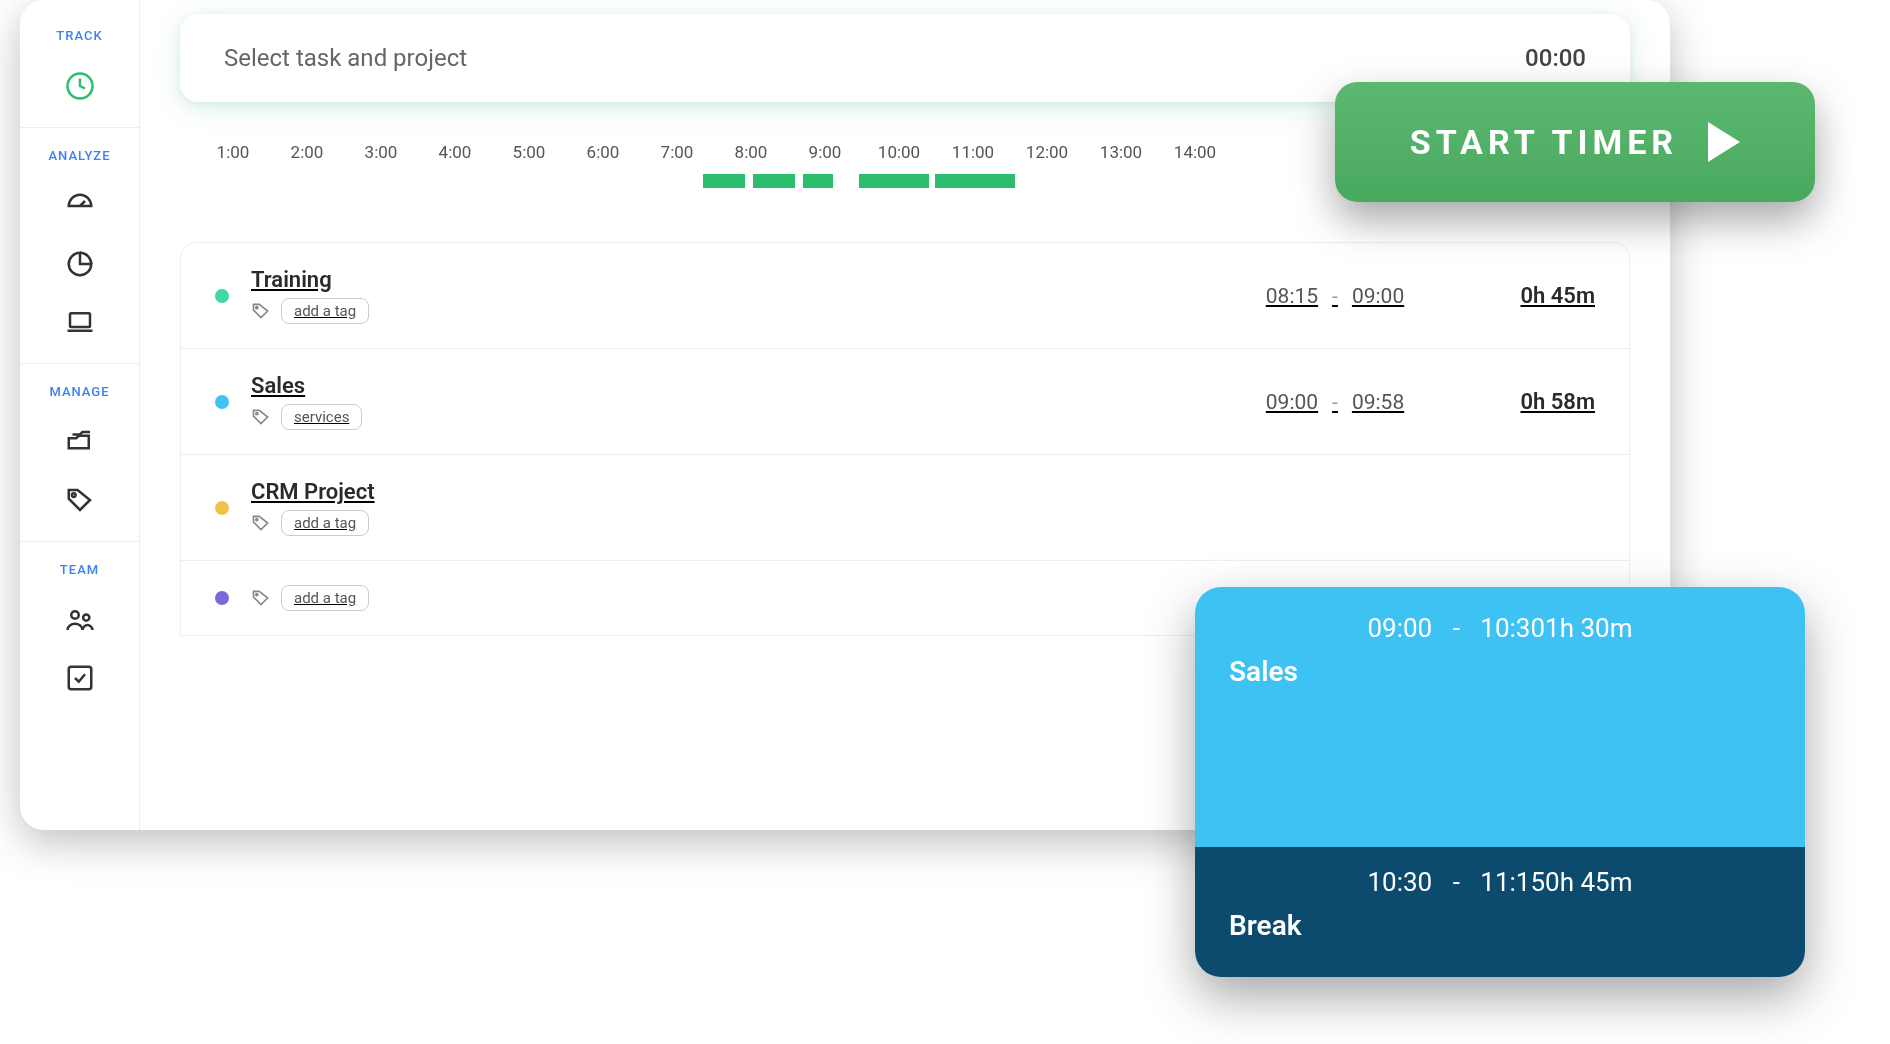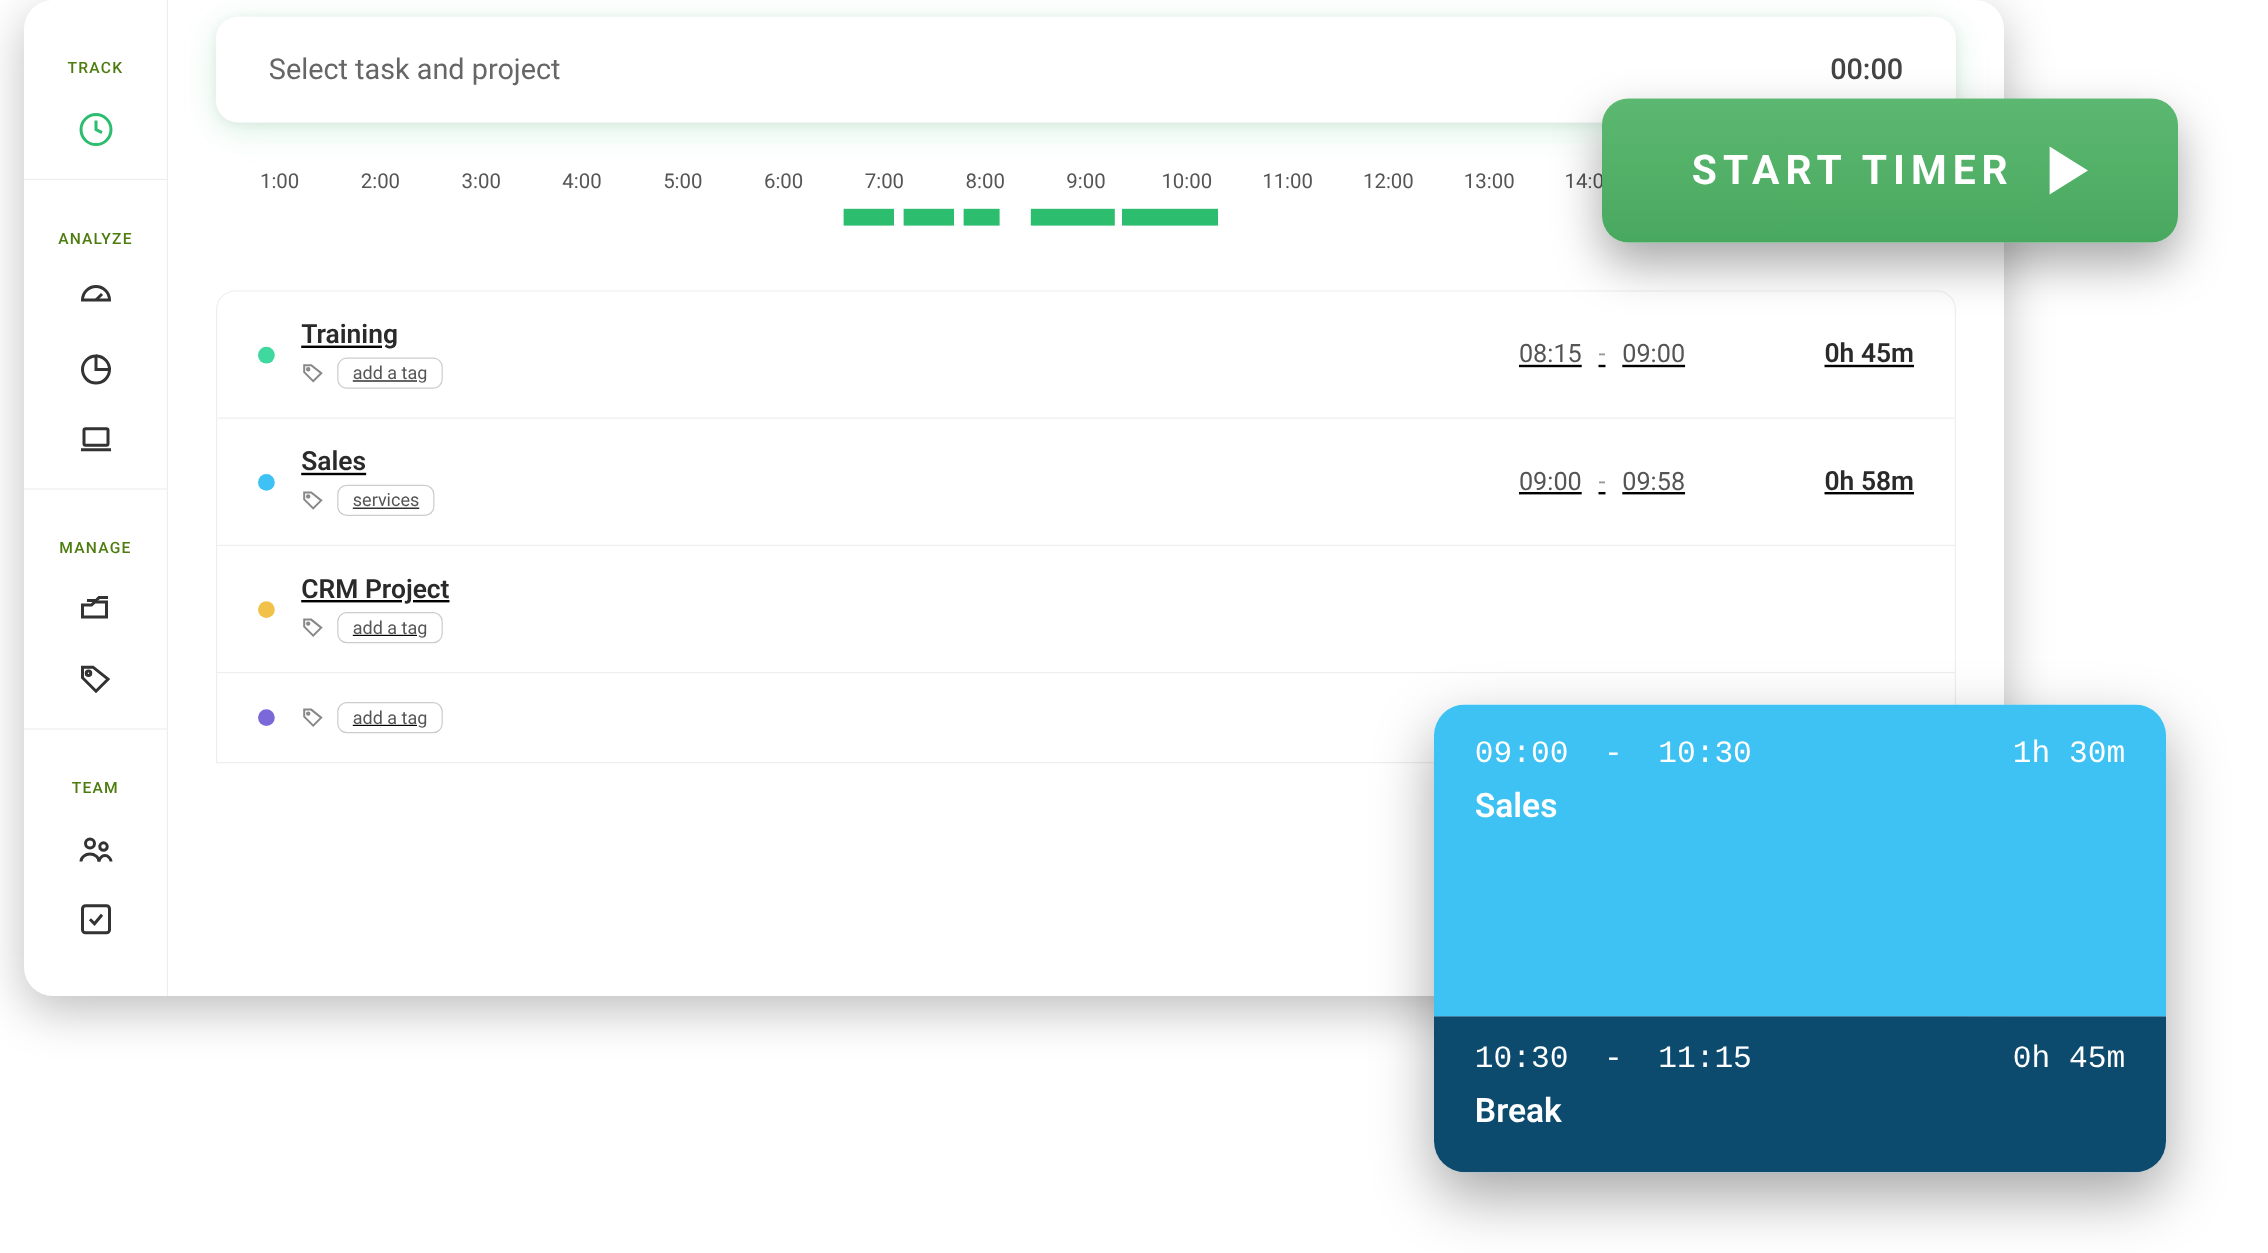--- a/index.html
+++ b/index.html
@@ -26,24 +26,24 @@
       width: 120px;
       border-right: 1px solid #eee;
       display: flex;
       flex-direction: column;
       align-items: center;
       padding-top: 20px;
     }
     .sidebar-section-label {
       font-size: 13px;
       letter-spacing: 1px;
-      color: #4d7c0f;
+      color: #3b82f6;
       font-weight: 500;
       margin-bottom: 14px;
-      margin-top: 30px;
+      margin-top: 8px;
     }
     .sidebar-icon {
       width: 30px;
       height: 30px;
       margin: 14px 0;
       display: flex;
       align-items: center;
       justify-content: center;
       color: #333;
       cursor: pointer;
@@ -79,21 +79,21 @@
       font-size: 24px;
       color: #444;
       font-weight: 500;
     }
     .timeline {
       margin: 40px 60px 20px 60px;
       height: 70px;
     }
     .timeline-labels {
       display: flex;
-      gap: 18px;
+      gap: 8px;
       font-size: 17px;
       color: #555;
       margin-bottom: 12px;
     }
     .timeline-labels span {
       width: 66px;
       text-align: center;
     }
     .timeline-track {
       position: relative;
@@ -210,24 +210,23 @@
       color: #fff;
     }
     .popup-bottom {
       background: #0c4a6e;
       height: 130px;
       padding: 20px 34px;
       color: #fff;
     }
     .popup-row1 {
       display: flex;
-      justify-content: space-between;
+      justify-content: center;
       font-size: 26px;
       margin-bottom: 12px;
-      font-family: Liberation Mono, monospace;
     }
     .popup-row1 .dash { margin: 0 14px; }
     .popup-name {
       font-size: 28px;
       font-weight: 600;
     }
     svg { display: block; }
   </style>
 </head>
 <body>

